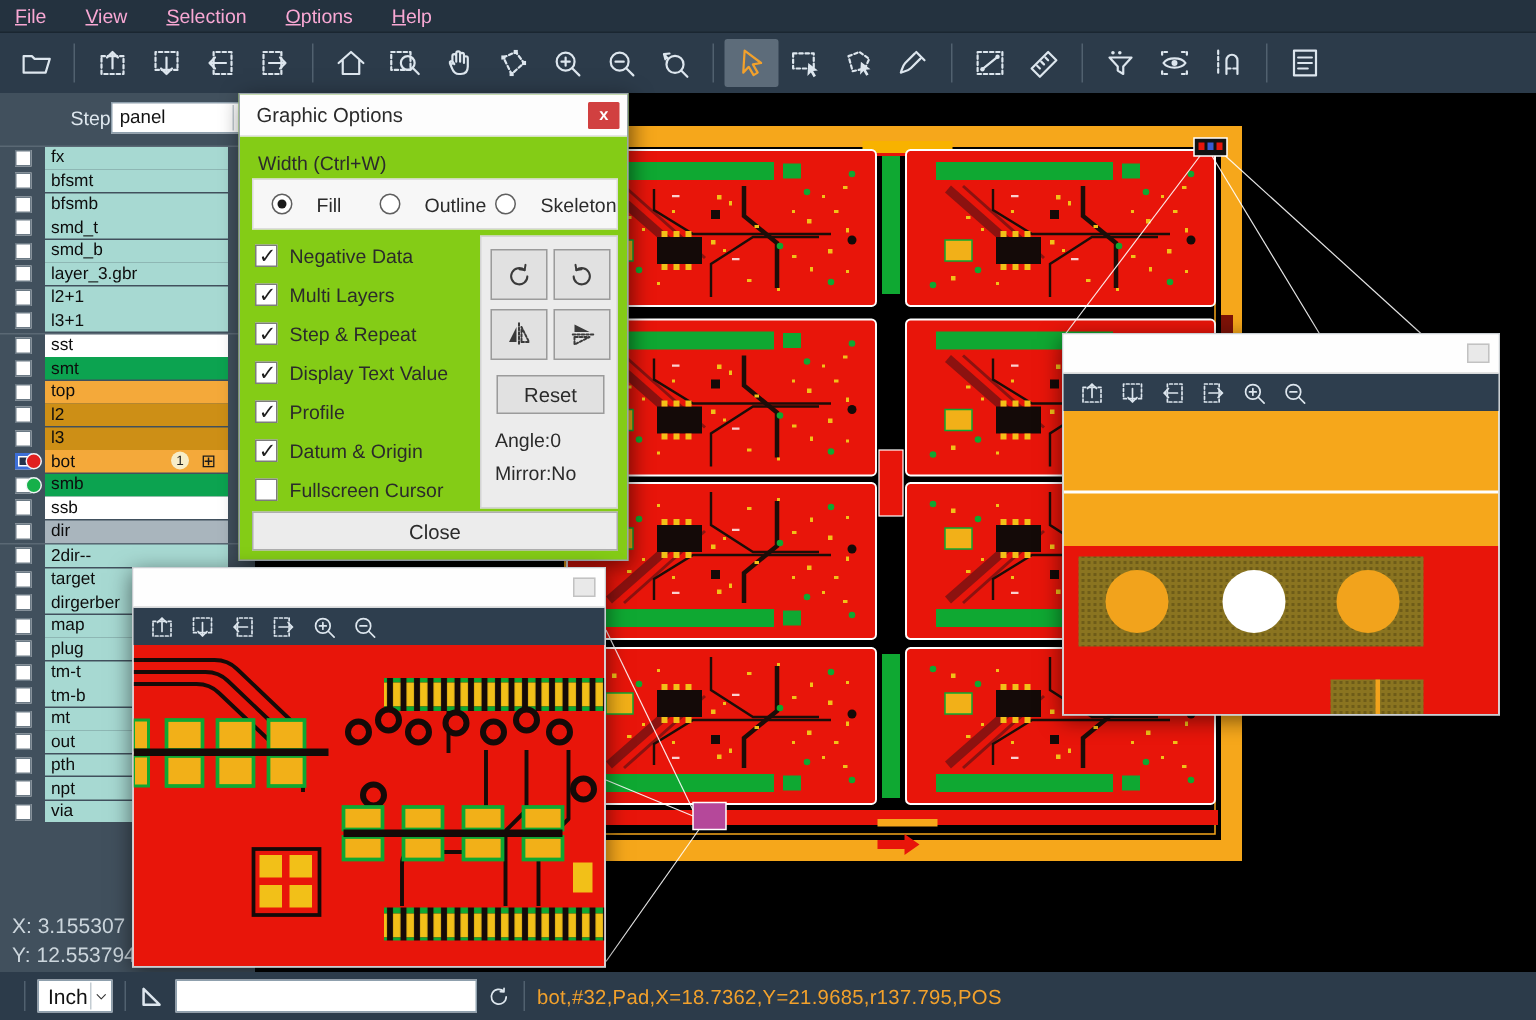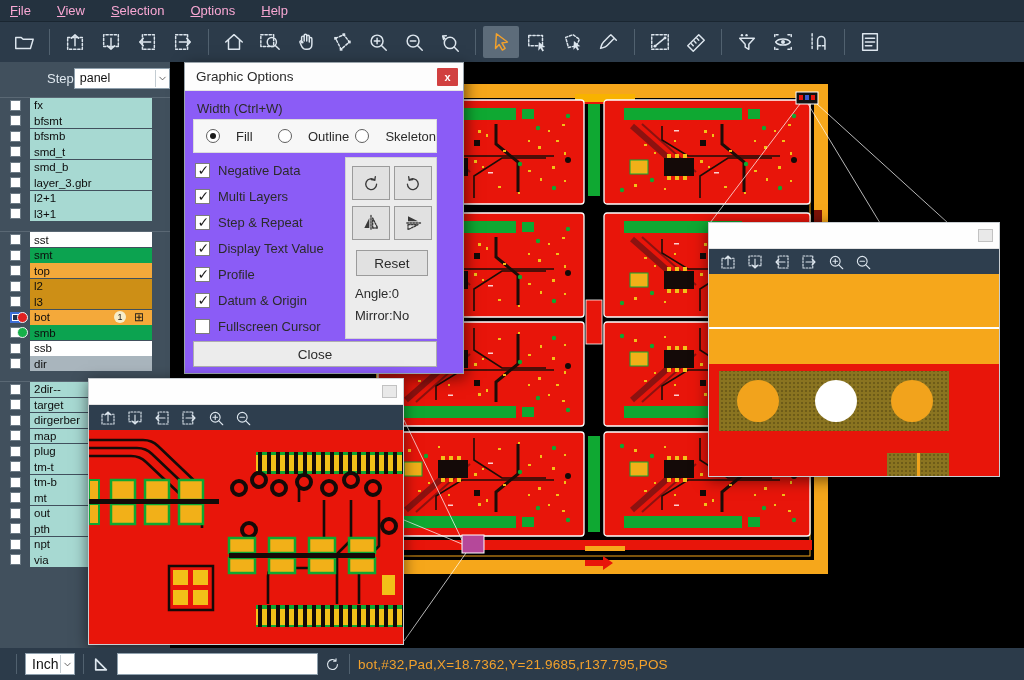--- a/index.html
+++ b/index.html
@@ -34,21 +34,21 @@
   #steprow { display:flex; align-items:center; height:32px; padding-left:5px; }
   #steplabel { color:#dfe8ef; font-size:13px; width:30px; }
   #stepcombo { width:126px; height:21px; background:#fff; border:1px solid #8fa0ad;
                display:flex; align-items:center; justify-content:space-between;
                font-size:12.5px; color:#111; padding-left:5px; }
   #stepcombo .chev { width:14px; height:17px; display:flex; align-items:center;
                      justify-content:center; border-left:1px solid #c3ccd2; }
   #stepcombo .chev svg { width:11px; height:11px; stroke:#333; }
 
   #layers { position:absolute; left:0; top:35px; width:170px; }
-  .lgroup { margin-bottom:10px; border-top:1px solid #5a6874; }
+  .lgroup { margin-bottom:0; border-top:1px solid #5a6874; }
   .lrow { display:flex; align-items:center; height:14.9px; margin-bottom:0.6px; position:relative; }
   .cbcell { width:30px; display:flex; justify-content:center; }
   .cb { width:11px; height:11px; background:#fff; border:1px solid #6c7a85; }
   .cb.cb-selected { border:2px solid #3d6fd8; background:#fff; position:relative; }
   .cb.cb-selected::after { content:""; position:absolute; left:1px; top:1px; width:5px; height:5px;
                            background:#23324a; }
   .ind { position:absolute; left:17px; top:2px; width:11px; height:11px; border-radius:50%;
          border:1.5px solid #f2f5f7; }
   .ind-red { background:#e02020; }
   .ind-green { background:#16b04a; }
@@ -75,22 +75,22 @@
           box-shadow:0 3px 14px rgba(0,0,0,.55); }
   .zwin .ztitle { height:26px; background:#fefefe; border-bottom:1px solid #e3e3e3; position:relative; }
   .zwin .zbox { position:absolute; right:6px; top:6px; width:15px; height:13px;
                 background:#e9e9e9; border:1px solid #c2c2c2; }
   .zwin .ztb { height:25px; background:#2e3e4e; display:flex; align-items:center; gap:9px;
                padding-left:10px; }
   .zwin .ztb .icon { width:18px; height:18px; stroke-width:1.5; }
   .zwin .zcontent { position:relative; overflow:hidden; }
 
   
-  #dlg { position:absolute; left:184px; top:62px; width:280px; height:312px;
-         background:#8b5cf6; border:1px solid #9aa4ab; box-shadow:2px 4px 14px rgba(0,0,0,.55);
+  #dlg { position:absolute; left:159px; top:62px; width:260px; height:312px;
+         background:#84cc16; border:1px solid #9aa4ab; box-shadow:2px 4px 14px rgba(0,0,0,.55);
          color:#2b2b2b; }
   #dlg-title { height:28px; background:#fdfdfd; border-bottom:1px solid #e5e5e5;
                display:flex; align-items:center; padding-left:11px; font-size:13.5px; }
   #dlg-close { position:absolute; right:5px; top:5px; width:21px; height:18px; background:#d14040;
                color:#fff; font-size:11px; font-weight:bold; display:flex; align-items:center;
                justify-content:center; border-radius:1px; }
   .dlg-label { position:absolute; font-size:13px; }
   #radio-box { position:absolute; left:8px; top:56px; width:244px; height:34px; background:#f7f7f7;
                border:1px solid #dcdcdc; display:flex; align-items:center; gap:0; }
   .radio-item { display:flex; align-items:center; gap:16px; font-size:13px; }
@@ -629,20 +629,24 @@
           </div>
         <div class="lrow" data-variant="teal">
             <span class="cbcell">
               <span class="cb"></span>
             </span>
             <span class="lname">via</span>
           </div>
       </div>
     </div>
 
+    <div id="coords">
+      <div>X: 3.155307</div>
+      <div>Y: 12.553794</div>
+    </div>
   </div>
 
   <div id="canvas">
     <svg width="854" height="586" viewBox="170 62 854 586">
 
       <rect x="376" y="84" width="452" height="490" fill="#f6a71b"></rect>
       <rect x="390" y="98" width="424" height="462" fill="#000000"></rect>
       <rect x="394" y="102" width="416" height="454" fill="none" stroke="#f6a71b" stroke-width="1"></rect>
       <rect x="392" y="100" width="420" height="4" fill="#e8150a"></rect>
       <rect x="575" y="94" width="60" height="8" fill="#f8b200"></rect>

